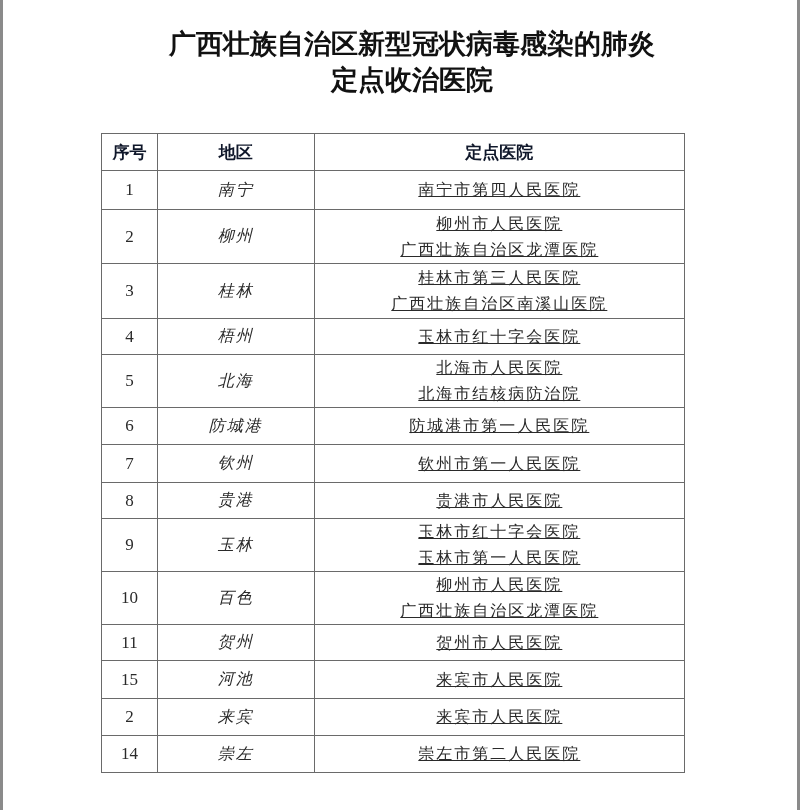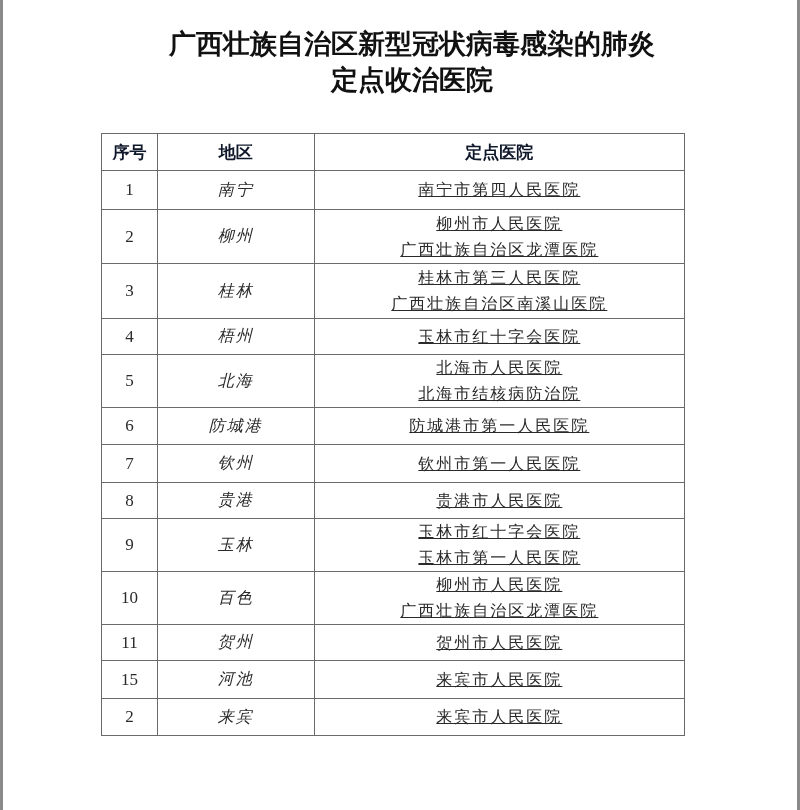--- a/index.html
+++ b/index.html
@@ -150,14 +150,21 @@
           <span class="hosp-line">来宾市人民医院</span>
         </td>
       </tr>
       <tr style="height: 37px;">
         <td class="num">2</td>
         <td class="region">来宾</td>
         <td class="hosp">
           <span class="hosp-line">来宾市人民医院</span>
         </td>
       </tr>
+      <tr style="height: 37px;">
+        <td class="num">14</td>
+        <td class="region">崇左</td>
+        <td class="hosp">
+          <span class="hosp-line">崇左市第二人民医院</span>
+        </td>
+      </tr>
     </tbody>
 </table>
 
 </body></html>

